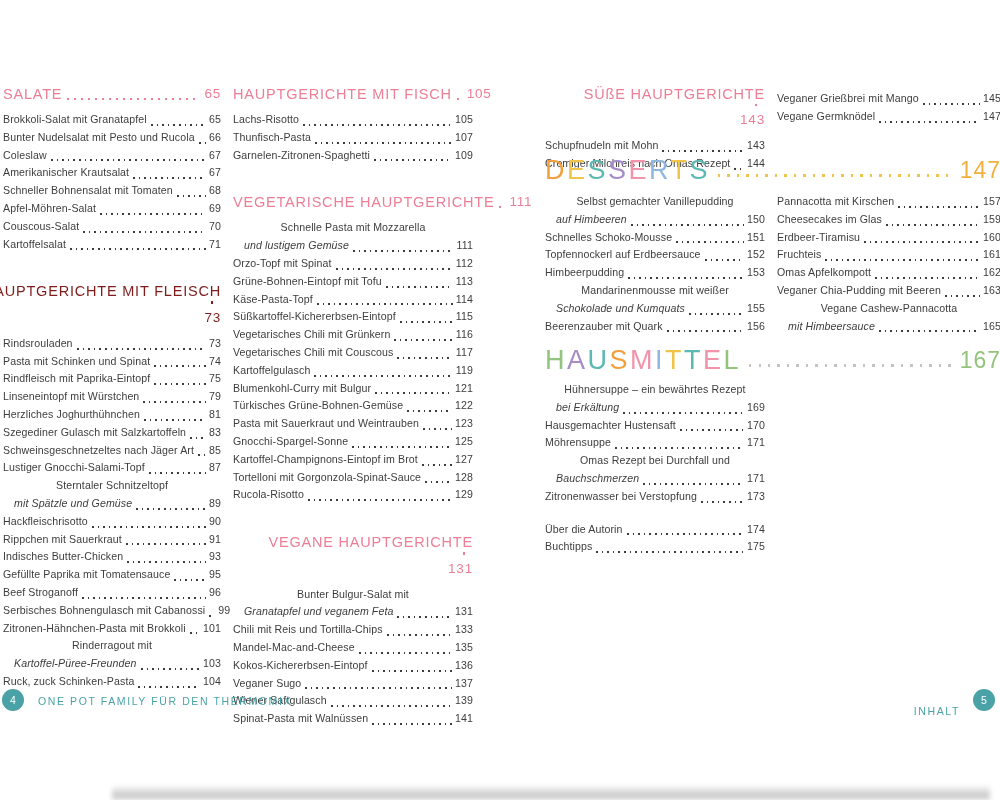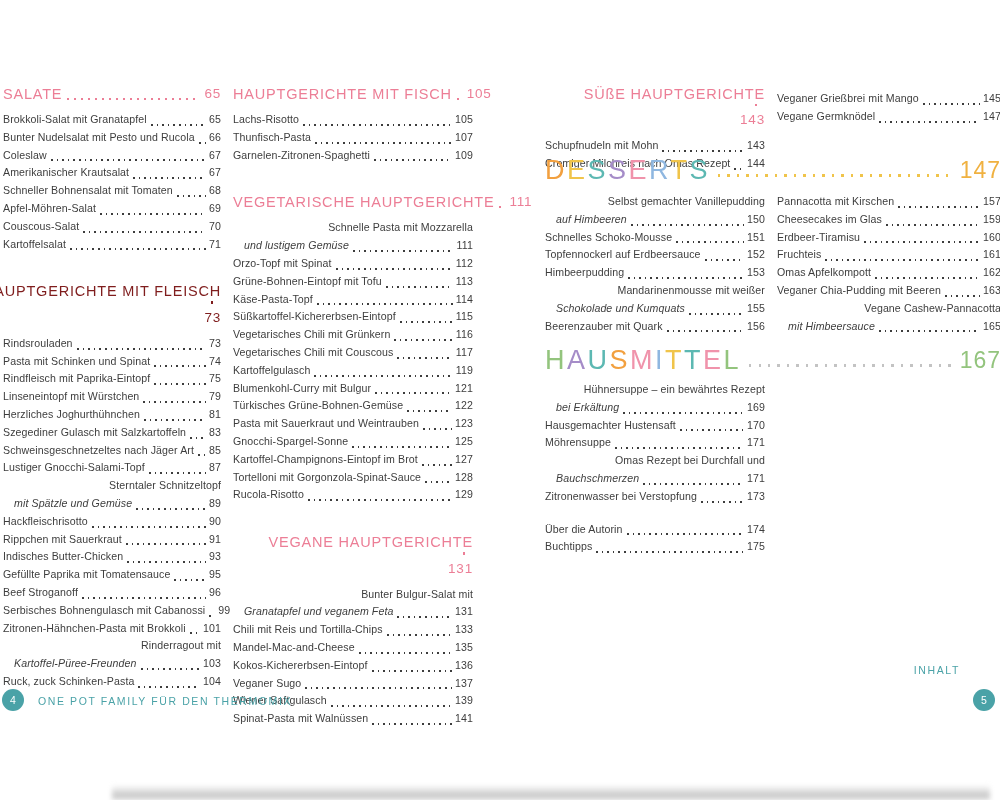--- a/index.html
+++ b/index.html
@@ -10,21 +10,21 @@
     color:#3d3d3d;
   }
   .col{position:absolute;}
   
   .entry{display:flex;align-items:flex-end;font-size:10.6px;line-height:17.8px;white-space:nowrap;color:#3d3d3d;letter-spacing:0.1px;}
   .etitle{flex:0 0 auto;}
   .indent .etitle{padding-left:11px;font-style:italic;}
   .leader{flex:1 1 auto;min-width:6px;height:2px;margin:0 3px 3px 4px;
     background:repeating-linear-gradient(to right, currentColor 0 1.6px, transparent 1.6px 5.6px);}
   .pagenum{flex:0 0 auto;}
-  .line1{justify-content:flex-end;}
+  .line1{justify-content:center;}
   .mt-gap{margin-top:15px;}
   
   .sec-head{display:flex;align-items:flex-end;font-size:14.5px;line-height:20px;letter-spacing:0.8px;margin:0 0 7px 0;white-space:nowrap;}
   .sec-head .leader{height:2.4px;margin:0 4px 4px 5px;
     background:repeating-linear-gradient(to right, currentColor 0 2px, transparent 2px 7px);}
   .sec-head .pagenum{font-size:13.5px;}
   .sec-gap{margin-top:28px;}
   
   .big-head{display:flex;align-items:flex-end;white-space:nowrap;}
   .big-head .letters{font-size:27px;line-height:30px;letter-spacing:2.5px;font-weight:400;}
@@ -498,16 +498,16 @@
     </div>
     <div class="entry">
       <span class="etitle">Buchtipps</span>
       <span class="leader"></span>
       <span class="pagenum">175</span>
     </div>
   </div>
 
 <div class="pg-circle" style="left:2px;top:689px;">4</div>
 <div class="foot-text" style="left:38px;top:695px;">ONE POT FAMILY FÜR DEN THERMOMIX</div>
-<div class="foot-text" style="right:40px;top:664px;">INHALT</div>
+<div class="foot-text" style="right:40px;top:705px;">INHALT</div>
 <div class="pg-circle" style="left:973px;top:689px;">5</div>
 
 <div class="book-edge"></div>
 
 </body></html>

